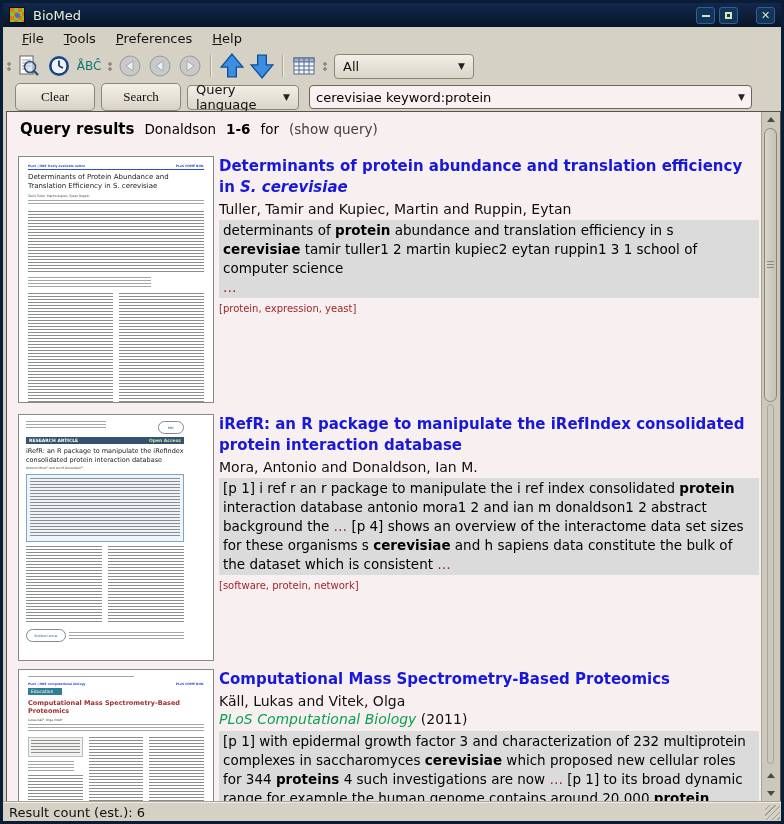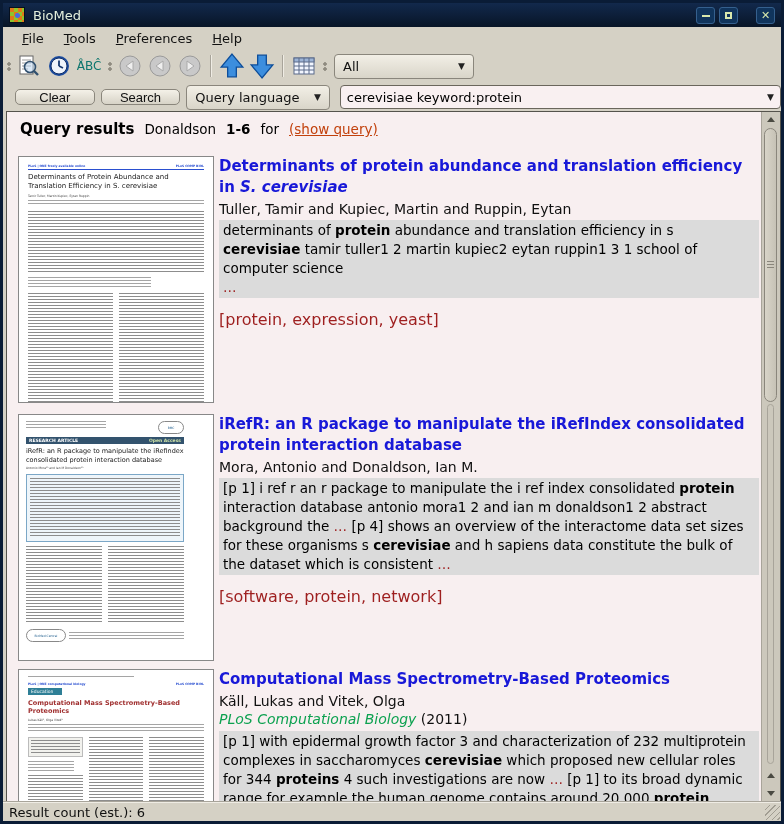--- a/index.html
+++ b/index.html
@@ -44,47 +44,47 @@
                radial-gradient(circle 1.5px at 2px 13px,#8f8b80 1.5px,transparent 2px);}
   .tb-sep{width:2px;height:22px;margin:0 5px;border-left:1px solid #a8a49a;border-right:1px solid #efece4;}
   .tb-btn{width:30px;height:28px;display:flex;align-items:center;justify-content:center;border-radius:3px;}
   .abc-glyph{font-size:12px;color:#0f766e;letter-spacing:0;}
   .combo{height:25px;border:1px solid #8a867c;border-radius:4px;display:flex;align-items:center;
     background:linear-gradient(#f2efe6,#d9d5c9);font-size:13px;color:#111;padding:0 8px;position:relative;}
   .combo .chev{margin-left:auto;font-size:9px;color:#222;padding-left:10px;}
   .combo.all{width:140px;margin-left:4px;}
   
   .searchrow{position:absolute;left:0;top:80px;right:0;height:28px;display:flex;align-items:center;}
-  .btn{height:16px;border:1px solid #8a867c;border-radius:5px;background:linear-gradient(#f4f1e8,#d7d3c7);
-    font-size:13px;color:#111;text-align:center;font-family:Liberation Sans, sans-serif;}
+  .btn{height:28px;border:1px solid #8a867c;border-radius:5px;background:linear-gradient(#f4f1e8,#d7d3c7);
+    font-size:13px;color:#111;text-align:center;font-family:Liberation Serif, serif;}
   .btn.clear{width:80px;margin-left:12px;}
   .btn.search{width:80px;margin-left:6px;}
-  .combo.qlang{width:144px;margin-left:6px;}
+  .combo.qlang{width:112px;margin-left:6px;}
   .search-combo{margin-left:10px;width:443px;height:24px;border:1px solid #6a665c;border-radius:4px;
     background:#f9f0f1;display:flex;align-items:center;padding:0 6px;}
   .search-combo input{flex:1;border:none;background:transparent;font-family:inherit;font-size:13px;color:#000;outline:none;}
   .search-combo .chev{font-size:9px;color:#222;}
   
   .results-panel{position:absolute;left:3px;top:108px;width:775px;height:694px;
     background:var(--results-bg);border:1px solid #55534c;overflow:hidden;}
   .results-header{position:absolute;left:13px;top:8px;display:flex;align-items:baseline;gap:6px;}
   .rh-title{font-size:15px;font-weight:bold;color:#000;}
   .rh-rest{font-size:13.5px;color:#000;margin-left:4px;}
   .rh-range{font-weight:bold;}
-  .rh-link{color:#c2410c;text-decoration:underline;}
+  .rh-link{color:#404040;}
   .result-item{position:absolute;left:0;width:100%;}
   .thumb{position:absolute;left:11px;top:0;width:196px;height:247px;background:#fff;border:1px solid #888;overflow:hidden;}
   .rtext{position:absolute;left:212px;top:0;width:540px;}
   .rtitle{font-size:15px;font-weight:bold;color:var(--link-blue);line-height:21px;}
   .rauthors{font-size:14px;color:#111;line-height:18px;margin-top:2px;}
   .rjournal{font-size:14px;line-height:19px;}
   .rjournal .jname{color:var(--journal-green);font-style:italic;}
   .rjournal .jyear{color:#111;}
   .rsnippet{background:var(--snippet-bg);font-size:13.5px;color:#000;line-height:19px;padding:1px 4px;margin-top:2px;}
-  .rkeywords{font-size:16px;color:var(--kw-red);line-height:19px;margin-top:12px;}
+  .rkeywords{font-size:10px;color:var(--kw-red);line-height:19px;margin-top:1px;}
   .seg-b{font-weight:bold;}
   .seg-i{font-style:italic;}
   .seg-e{color:var(--kw-red);}
   
   .ftxt{background:repeating-linear-gradient(#8d8d8d 0 1px,transparent 1px 3px);}
   .ftxt.lt{background:repeating-linear-gradient(#a5a5a5 0 1px,transparent 1px 3px);}
   .t-head{display:flex;justify-content:space-between;font-size:3px;color:#2a4fd0;font-weight:bold;}
   .t-rule{height:1px;background:#2a4fd0;margin:1px 0 3px;}
   .t-title{font-size:7px;line-height:9px;color:#1a1a1a;font-weight:500;}
   .t-tiny{font-size:3px;color:#444;}

